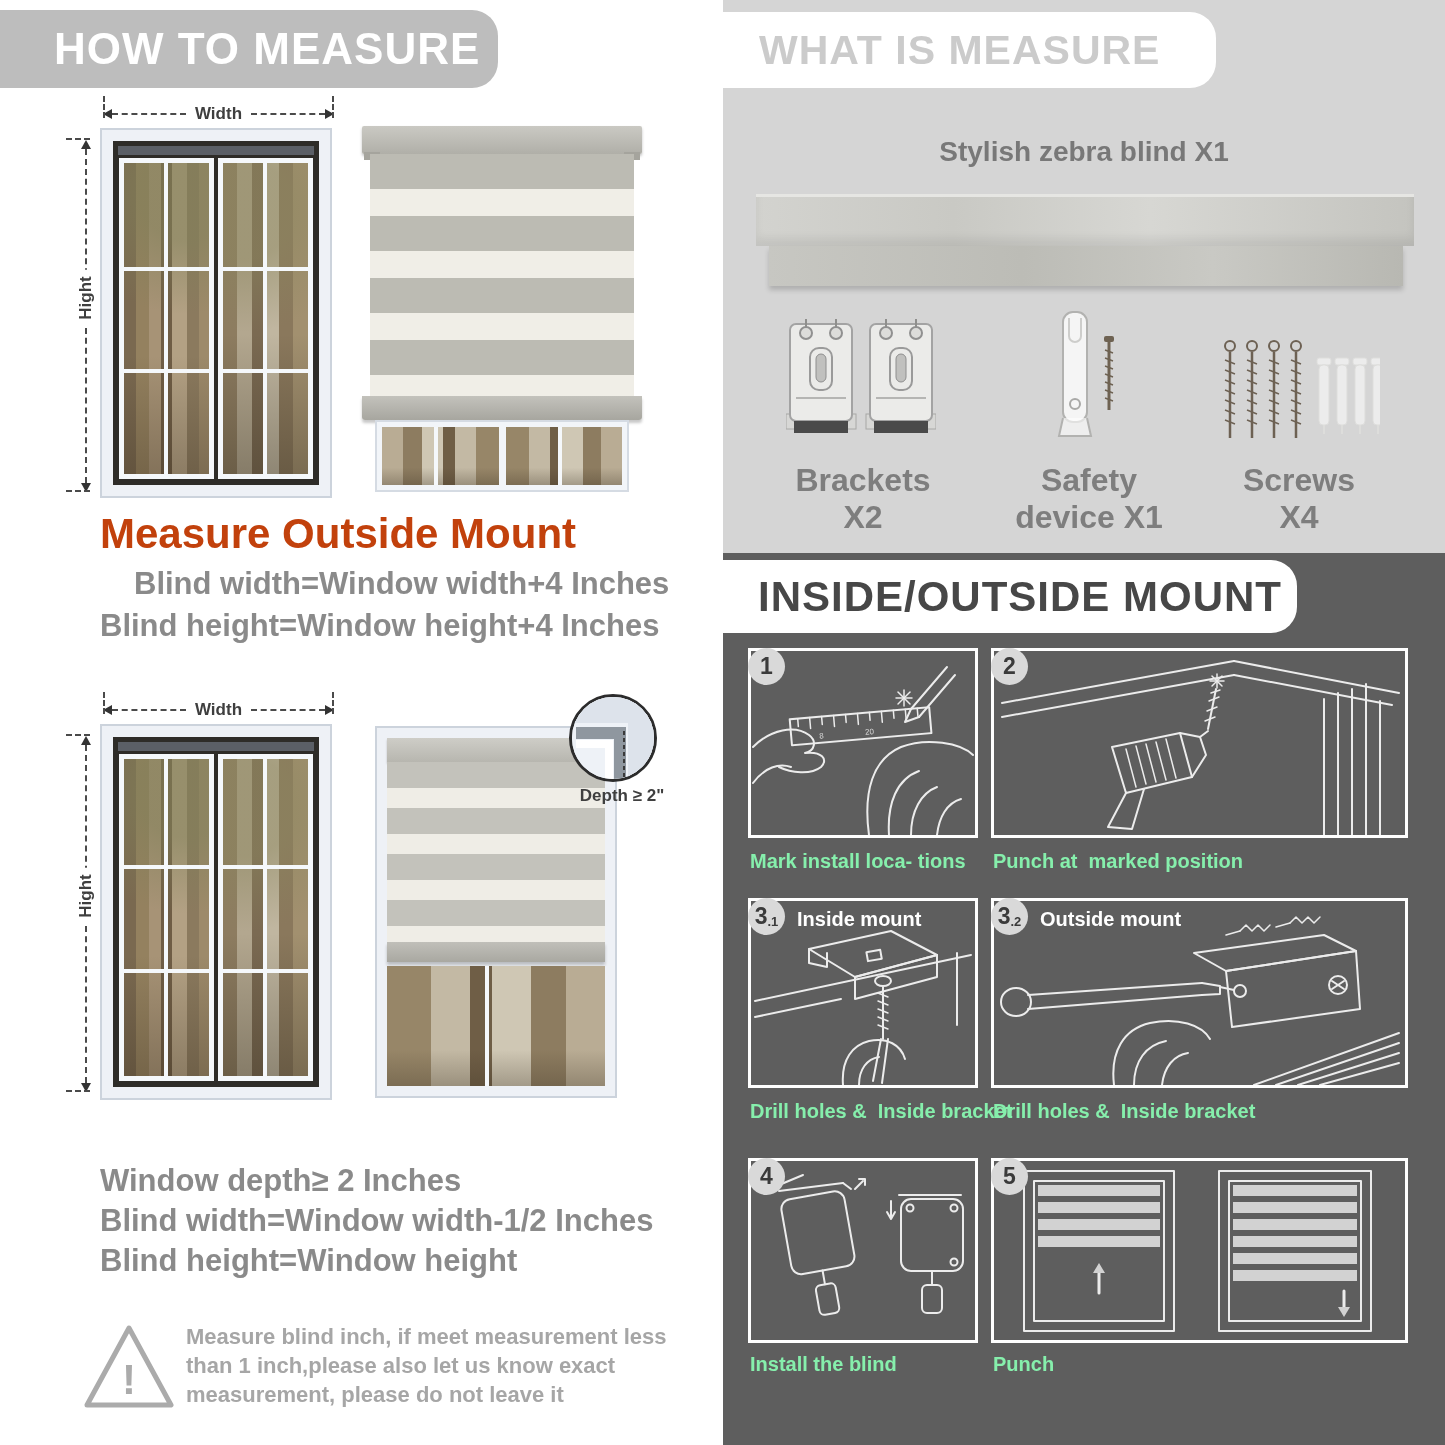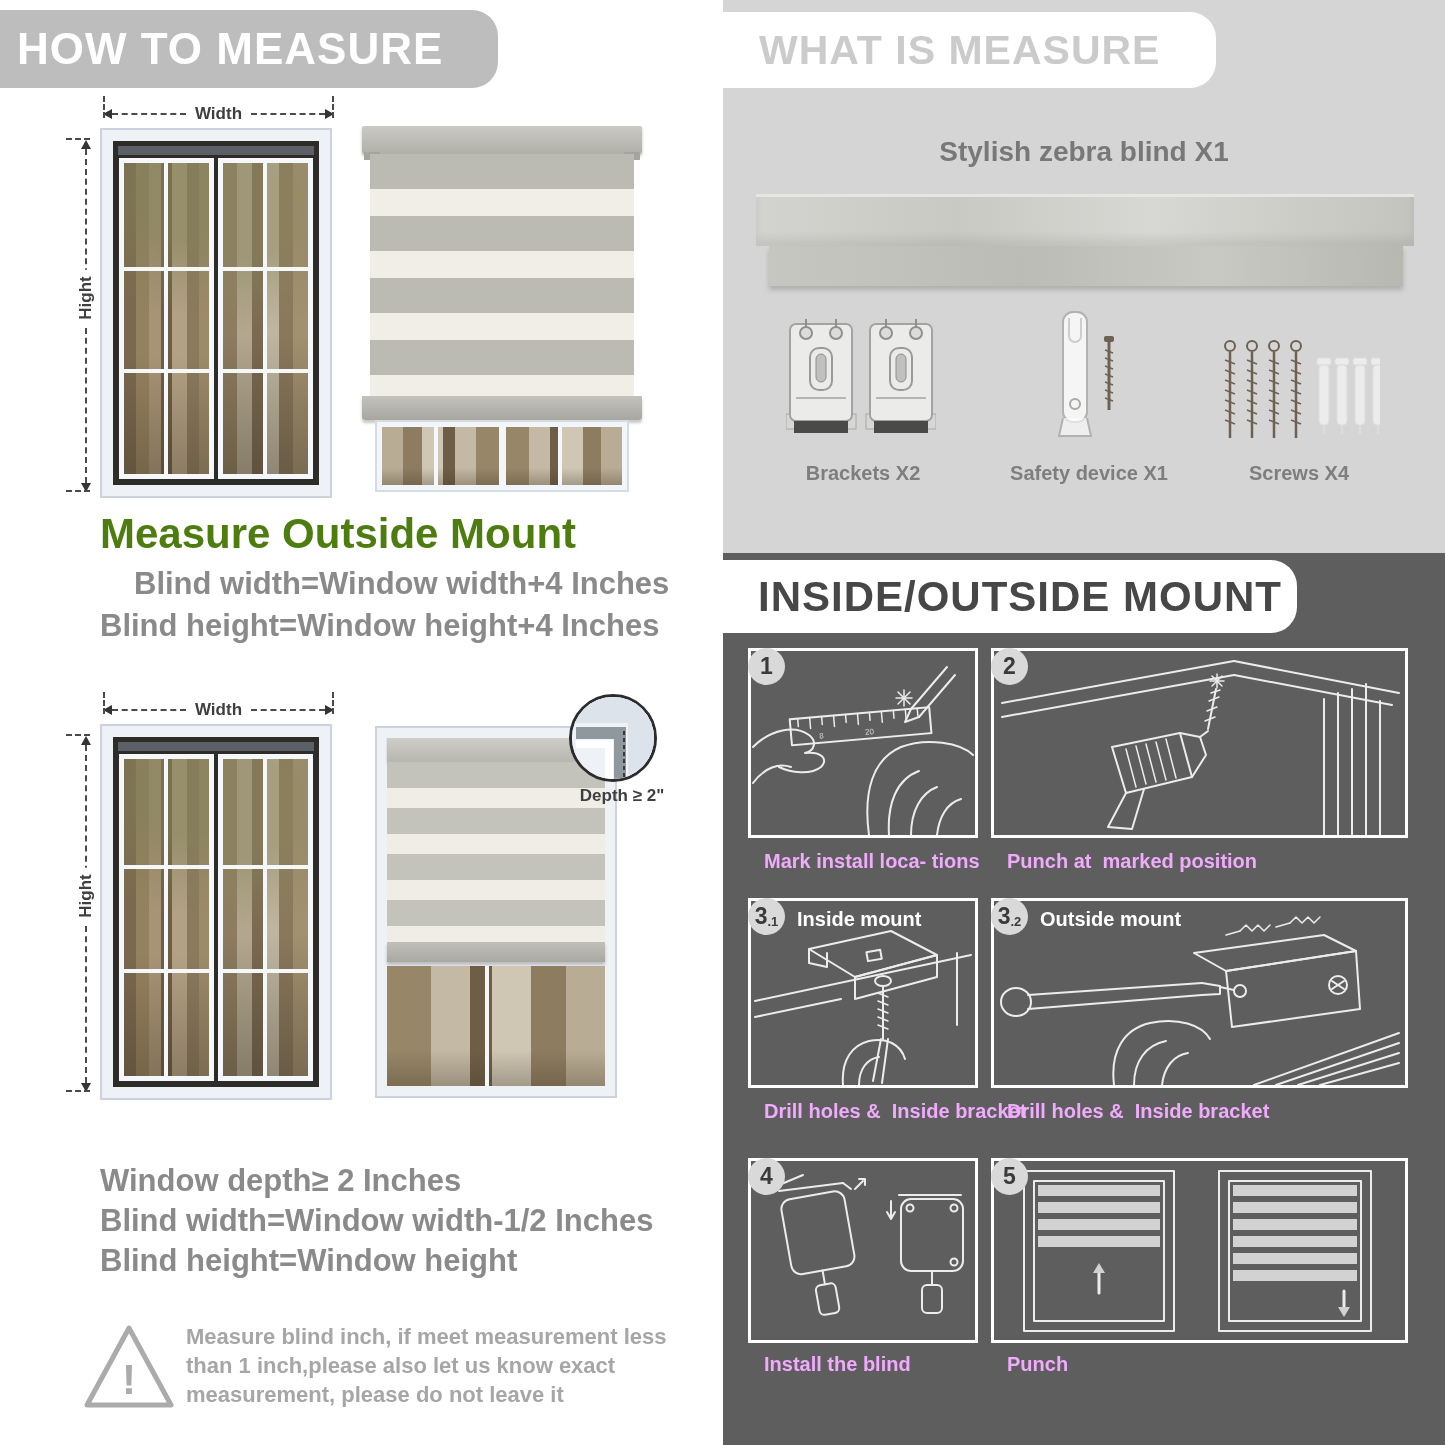--- a/index.html
+++ b/index.html
@@ -4,28 +4,28 @@
 <style>
   html,body{margin:0;padding:0;background:#fff;}
   #root{position:relative;width:1445px;height:1445px;background:#fff;overflow:hidden;
         font-family:"Liberation Sans",sans-serif;}
   #root *{box-sizing:border-box;}
   .abs{position:absolute;}
 
   
   .hdr{position:absolute;display:flex;align-items:center;font-weight:bold;letter-spacing:1px;}
   #hdr-left{left:0;top:10px;width:498px;height:78px;background:#bdbdbd;color:#fff;
-            border-radius:0 26px 26px 0;font-size:44px;padding-left:17px;}
+            border-radius:0 26px 26px 0;font-size:44px;padding-left:54px;}
   #hdr-included{left:0;top:12px;width:493px;height:76px;background:#fff;color:#cbcbcb;
             border-radius:0 26px 26px 0;font-size:41px;padding-left:36px;}
   #hdr-mount{left:0;top:7px;width:574px;height:73px;background:#fff;color:#474747;
             border-radius:0 26px 26px 0;font-size:42px;padding-left:35px;}
 
   
-  .sec-title{position:absolute;font-size:42px;font-weight:bold;color:#4d7c0f;}
+  .sec-title{position:absolute;font-size:42px;font-weight:bold;color:#c2410c;}
   .body-line{position:absolute;font-size:31px;font-weight:bold;color:#8a8a8a;}
   .small-lab{font-size:17px;font-weight:bold;color:#3f3f3f;}
 
   
   .win{position:absolute;background:#eef1f6;border:2px solid #ccd3dc;padding:11px;}
   .glass{position:relative;width:100%;height:100%;background:#2e2c28;display:flex;gap:4px;
          padding:17px 6px 6px 6px;}
   .topstrip{position:absolute;left:5px;right:5px;top:5px;height:9px;background:#5b5f66;}
   .sash{position:relative;flex:1;border:5px solid #f5f8fb;overflow:hidden;}
   .photo{position:absolute;inset:0;background-color:#96845f;background-image:
@@ -92,32 +92,32 @@
   
   #sec-included{left:723px;top:0;width:722px;height:553px;background:#d5d5d5;}
   #blind-name{position:absolute;left:0;top:136px;width:100%;text-align:center;
        font-size:28px;font-weight:bold;color:#787878;}
   #bar1{position:absolute;left:33px;top:194px;width:658px;height:52px;border-top:3px solid #e6e6e3;
        background:linear-gradient(90deg,#d3d3cf,#c9c9c4 30%,#d7d7d3 60%,#c4c4bf);
        box-shadow:inset 0 -8px 8px rgba(0,0,0,.07);}
   #bar2{position:absolute;left:46px;top:246px;width:634px;height:40px;
        background:linear-gradient(90deg,#c7c7c2,#bcbcb6 40%,#c9c9c4 70%,#b8b8b2);
        box-shadow:0 4px 5px rgba(0,0,0,.18);}
-  .itemlab{position:absolute;top:462px;font-size:20px;font-weight:bold;color:#7e7e7e;text-align:center;}
+  .itemlab{position:absolute;top:462px;font-size:32px;font-weight:bold;color:#7e7e7e;text-align:center;}
 
   
   #sec-mount{left:723px;top:553px;width:812px;height:892px;background:#5e5e5e;}
   .panel{position:absolute;border:3px solid #fff;}
   .panel svg{position:absolute;left:0;top:0;width:100%;height:100%;}
   .badge{position:absolute;left:-3px;top:-3px;width:37px;height:37px;border-radius:50%;
        background:#d9d9d9;color:#3b3b3b;display:flex;align-items:center;justify-content:center;
        font-weight:bold;font-size:23px;line-height:1;}
   .badge .sub{font-size:13px;margin-top:9px;}
   .plabel{position:absolute;left:46px;top:7px;font-size:20px;font-weight:bold;color:#fff;}
-  .cap{position:absolute;font-size:20px;font-weight:bold;color:#f0abfc;white-space:pre;margin-left:14px;}
+  .cap{position:absolute;font-size:20px;font-weight:bold;color:#86efac;white-space:pre;}
 
   .lineart{stroke:#ececec;stroke-width:2;fill:none;stroke-linecap:round;stroke-linejoin:round;}
 </style>
 </head>
 <body>
 
 <div id="root">
 
   <div class="hdr" id="hdr-left">
     <span>HOW TO MEASURE</span>

